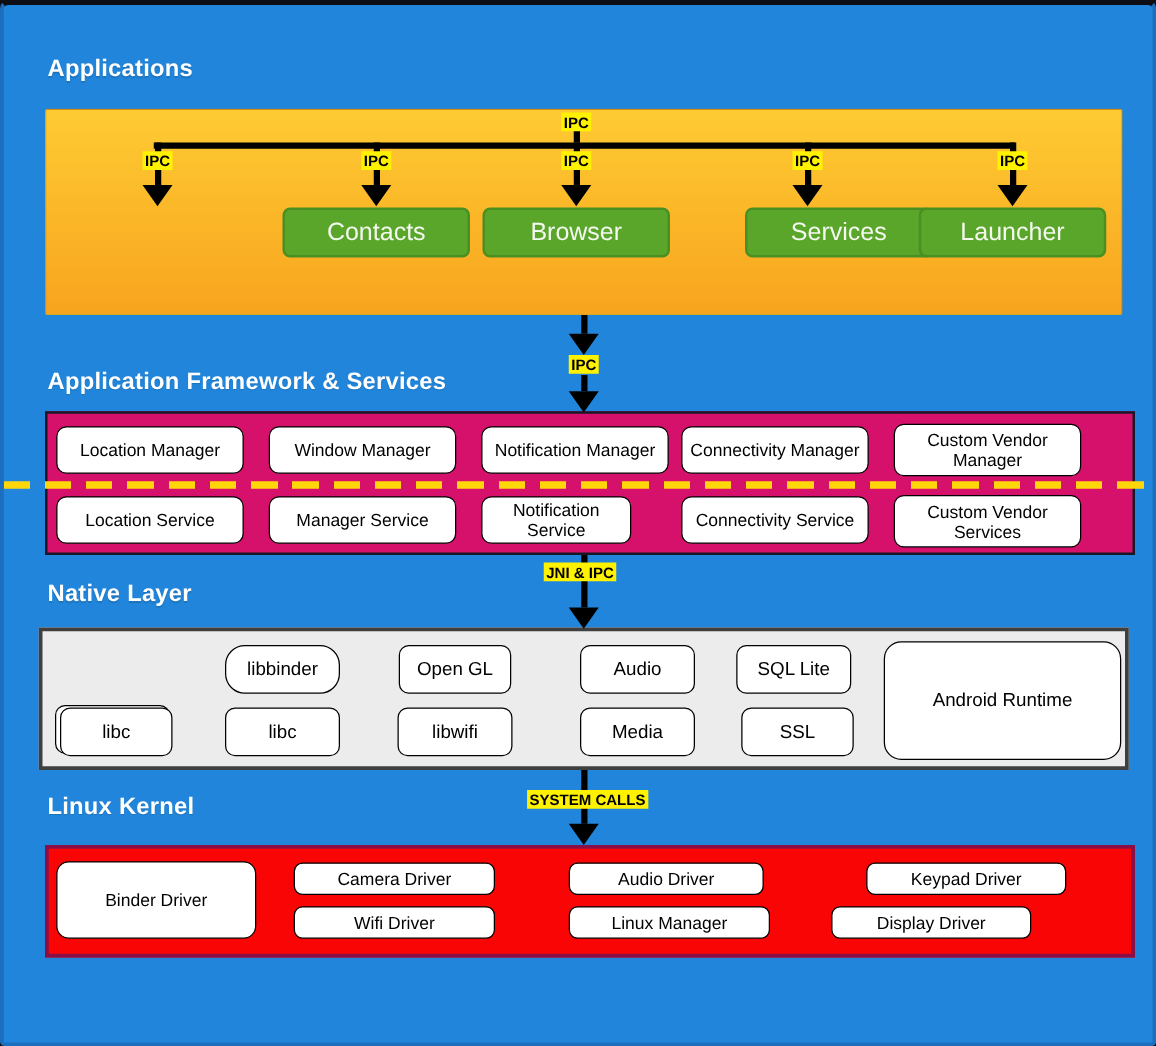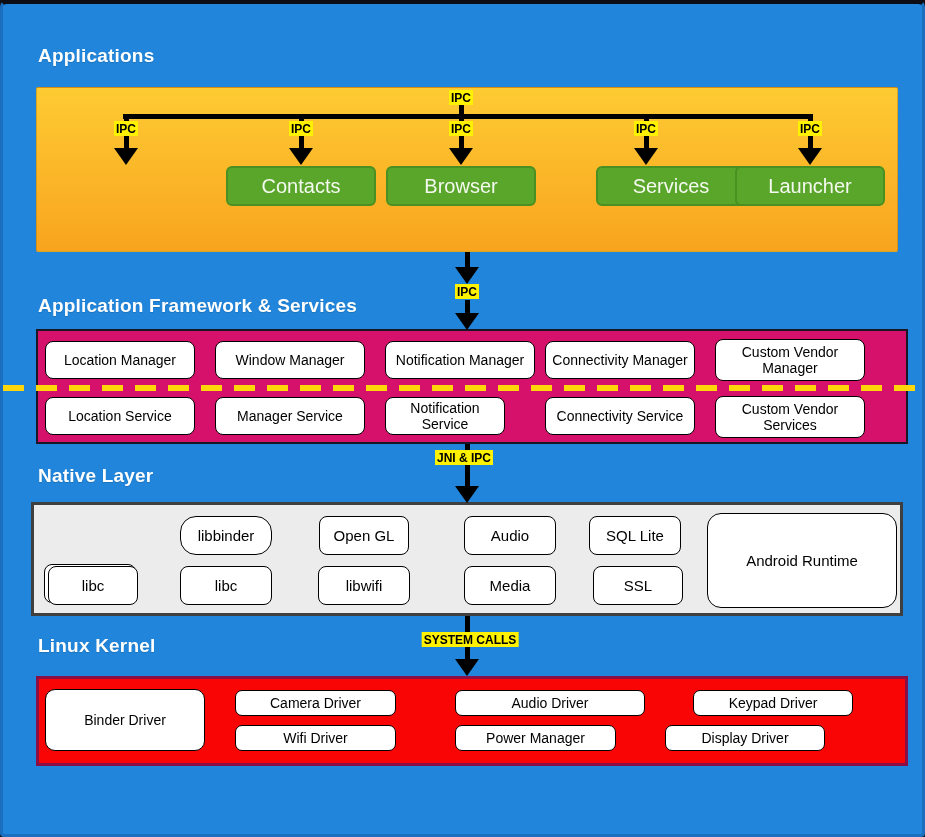--- a/index.html
+++ b/index.html
@@ -151,20 +151,20 @@
 
   <div class="vline" style="left:461.5px;top:612px;height:43px;"></div>
   <div class="ahead" style="left:452px;top:655px;"></div>
   <div class="ylabel" style="left:467px;top:628px;">SYSTEM CALLS</div>
 
   <div class="kernel-box"></div>
 
   <div class="wbox kbox" style="left:42px;top:685px;width:160px;height:62px;border-radius:10px;">Binder Driver</div>
 
   <div class="wbox kbox" style="left:232px;top:686px;width:161px;height:26px;">Camera Driver</div>
-  <div class="wbox kbox" style="left:452px;top:686px;width:190px;height:26px;">Audio Driver</div>
+  <div class="wbox kbox" style="left:452px;top:686px;width:156px;height:26px;">Audio Driver</div>
   <div class="wbox kbox" style="left:662px;top:686px;width:160px;height:26px;margin-left:28px;">Keypad Driver</div>
 
   <div class="wbox kbox" style="left:232px;top:721px;width:161px;height:26px;">Wifi Driver</div>
-  <div class="wbox kbox" style="left:452px;top:721px;width:161px;height:26px;">Power Manager</div>
+  <div class="wbox kbox" style="left:452px;top:721px;width:161px;height:26px;">Linux Manager</div>
   <div class="wbox kbox" style="left:662px;top:721px;width:160px;height:26px;">Display Driver</div>
 
 </div>
 
 </body></html>

